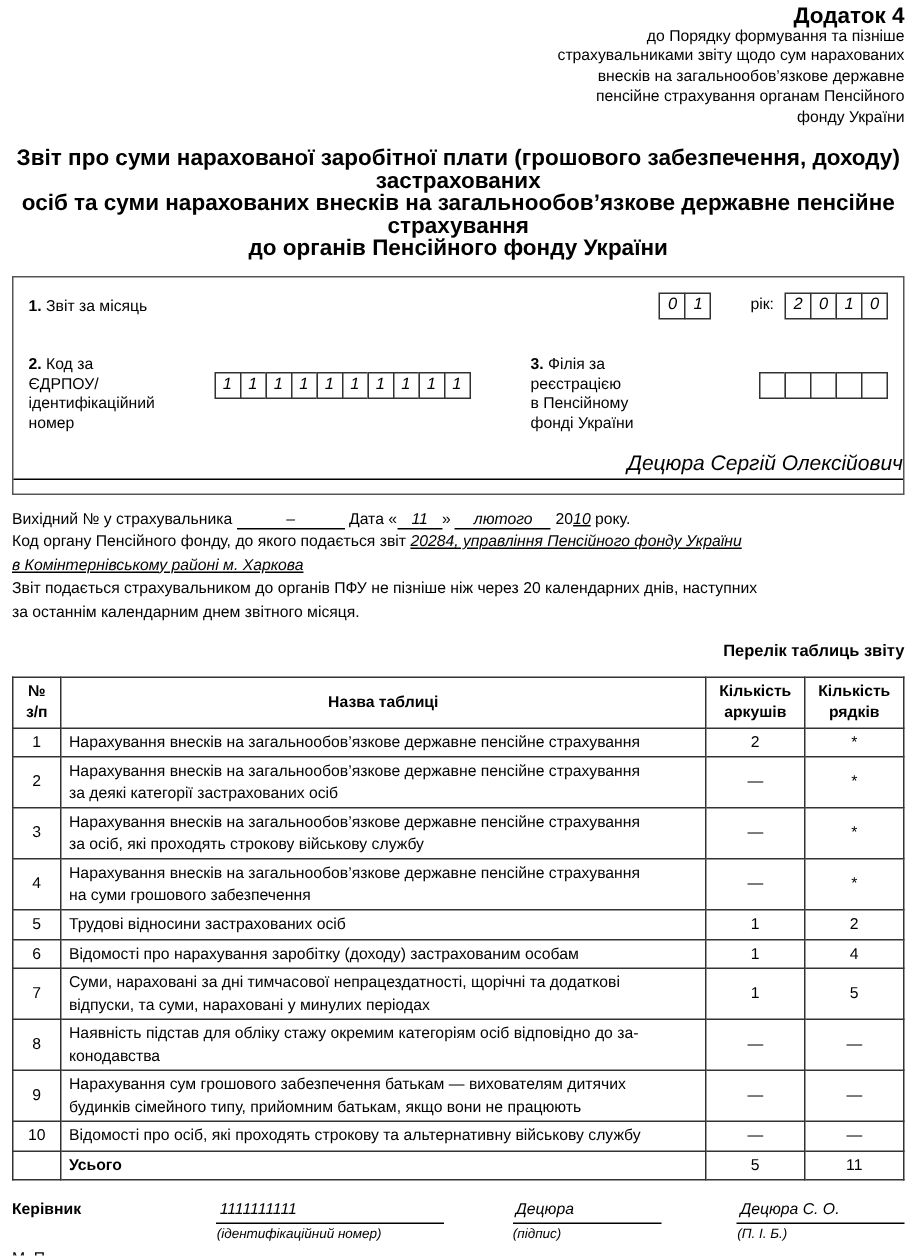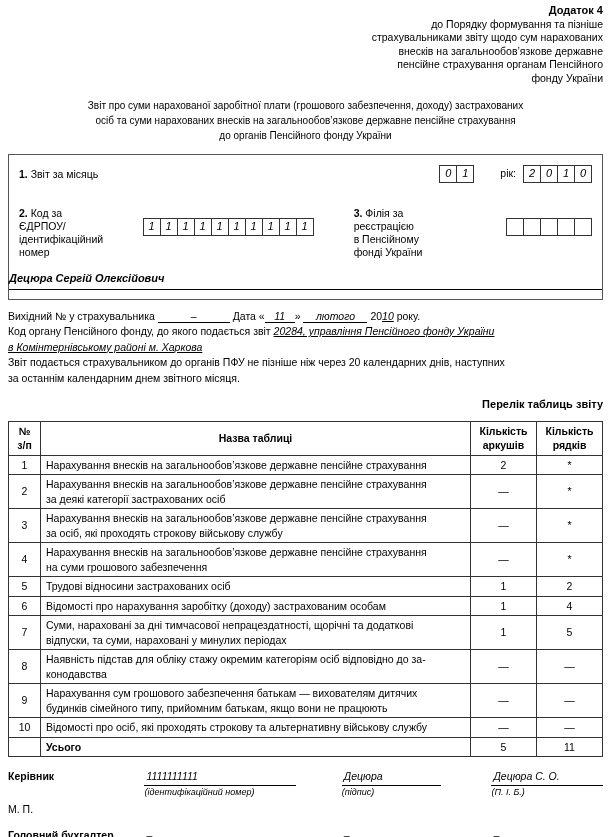--- a/index.html
+++ b/index.html
@@ -7,45 +7,45 @@
   body {
     width: 611px; height: 837px; overflow: hidden;
     padding: 4px 8px 0 8px;
     font-family: "Liberation Sans", sans-serif;
     font-size: 10.5px; color: #000; line-height: 13.5px;
   }
   .pre { white-space: pre-line; }
 
   
   .header-note { text-align: right; }
-  .header-note .hn-title { font-weight: bold; font-size: 11px; }
+  .header-note .hn-title { font-weight: bold; font-size: 15px; }
 
   
   .main-title {
-    margin-top: 13px; text-align: center; font-weight: normal;
-    font-size: 10px; line-height: 15px; white-space: pre-line;
+    margin-top: 13px; text-align: center; font-weight: bold;
+    font-size: 15px; line-height: 15px; white-space: pre-line;
   }
 
   
   .form-box { margin-top: 11px; border: 1px solid #555; padding: 10px 10px 0 10px; }
   .fb-row { display: flex; align-items: center; justify-content: space-between; }
   .fb-row2 { margin-top: 11px; align-items: center; gap: 32px; }
   .fld-label { line-height: 13px; }
   .fld-num { font-weight: bold; }
   .boxes { display: inline-flex; margin-left: 1px; }
   .cell {
     width: 18px; height: 18px; border: 1px solid #333; margin-left: -1px;
     display: inline-flex; align-items: center; justify-content: center;
     font-style: italic; font-size: 11px; background: #fff;
   }
   .spacer { flex: 1; }
   .yr-label { margin: 0 7px 0 26px; }
   .name-line {
     margin-top: 13px; padding-bottom: 3px; border-bottom: 1px solid #000;
-    text-align: left; font-weight: bold; font-style: italic; font-size: 11px;
+    text-align: right; font-weight: normal; font-style: italic; font-size: 14px;
     margin-left: -10px; margin-right: -10px;
   }
   .name-space { height: 9px; }
 
   
   .info { margin-top: 9px; line-height: 15.5px; }
   .blank {
     display: inline-block; border-bottom: 1px solid #000; text-align: center;
     font-style: italic; line-height: 12px; vertical-align: baseline;
   }

